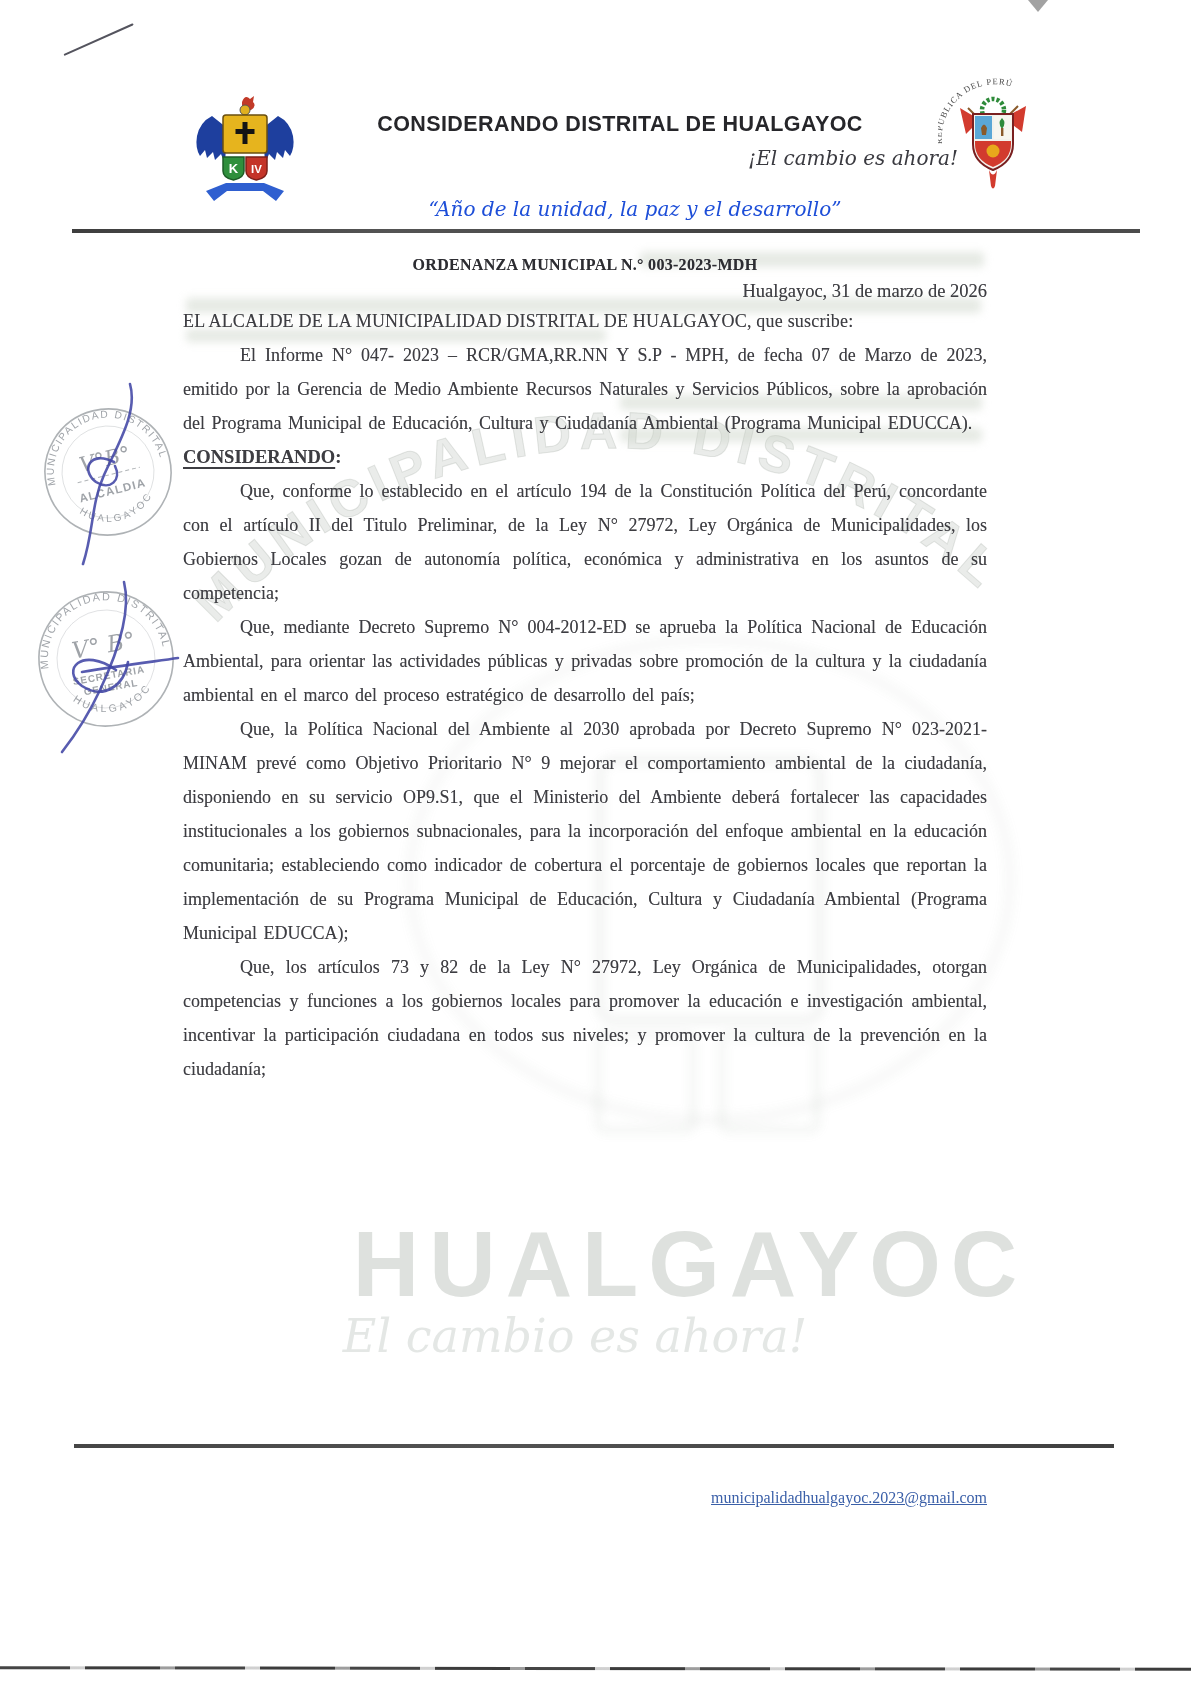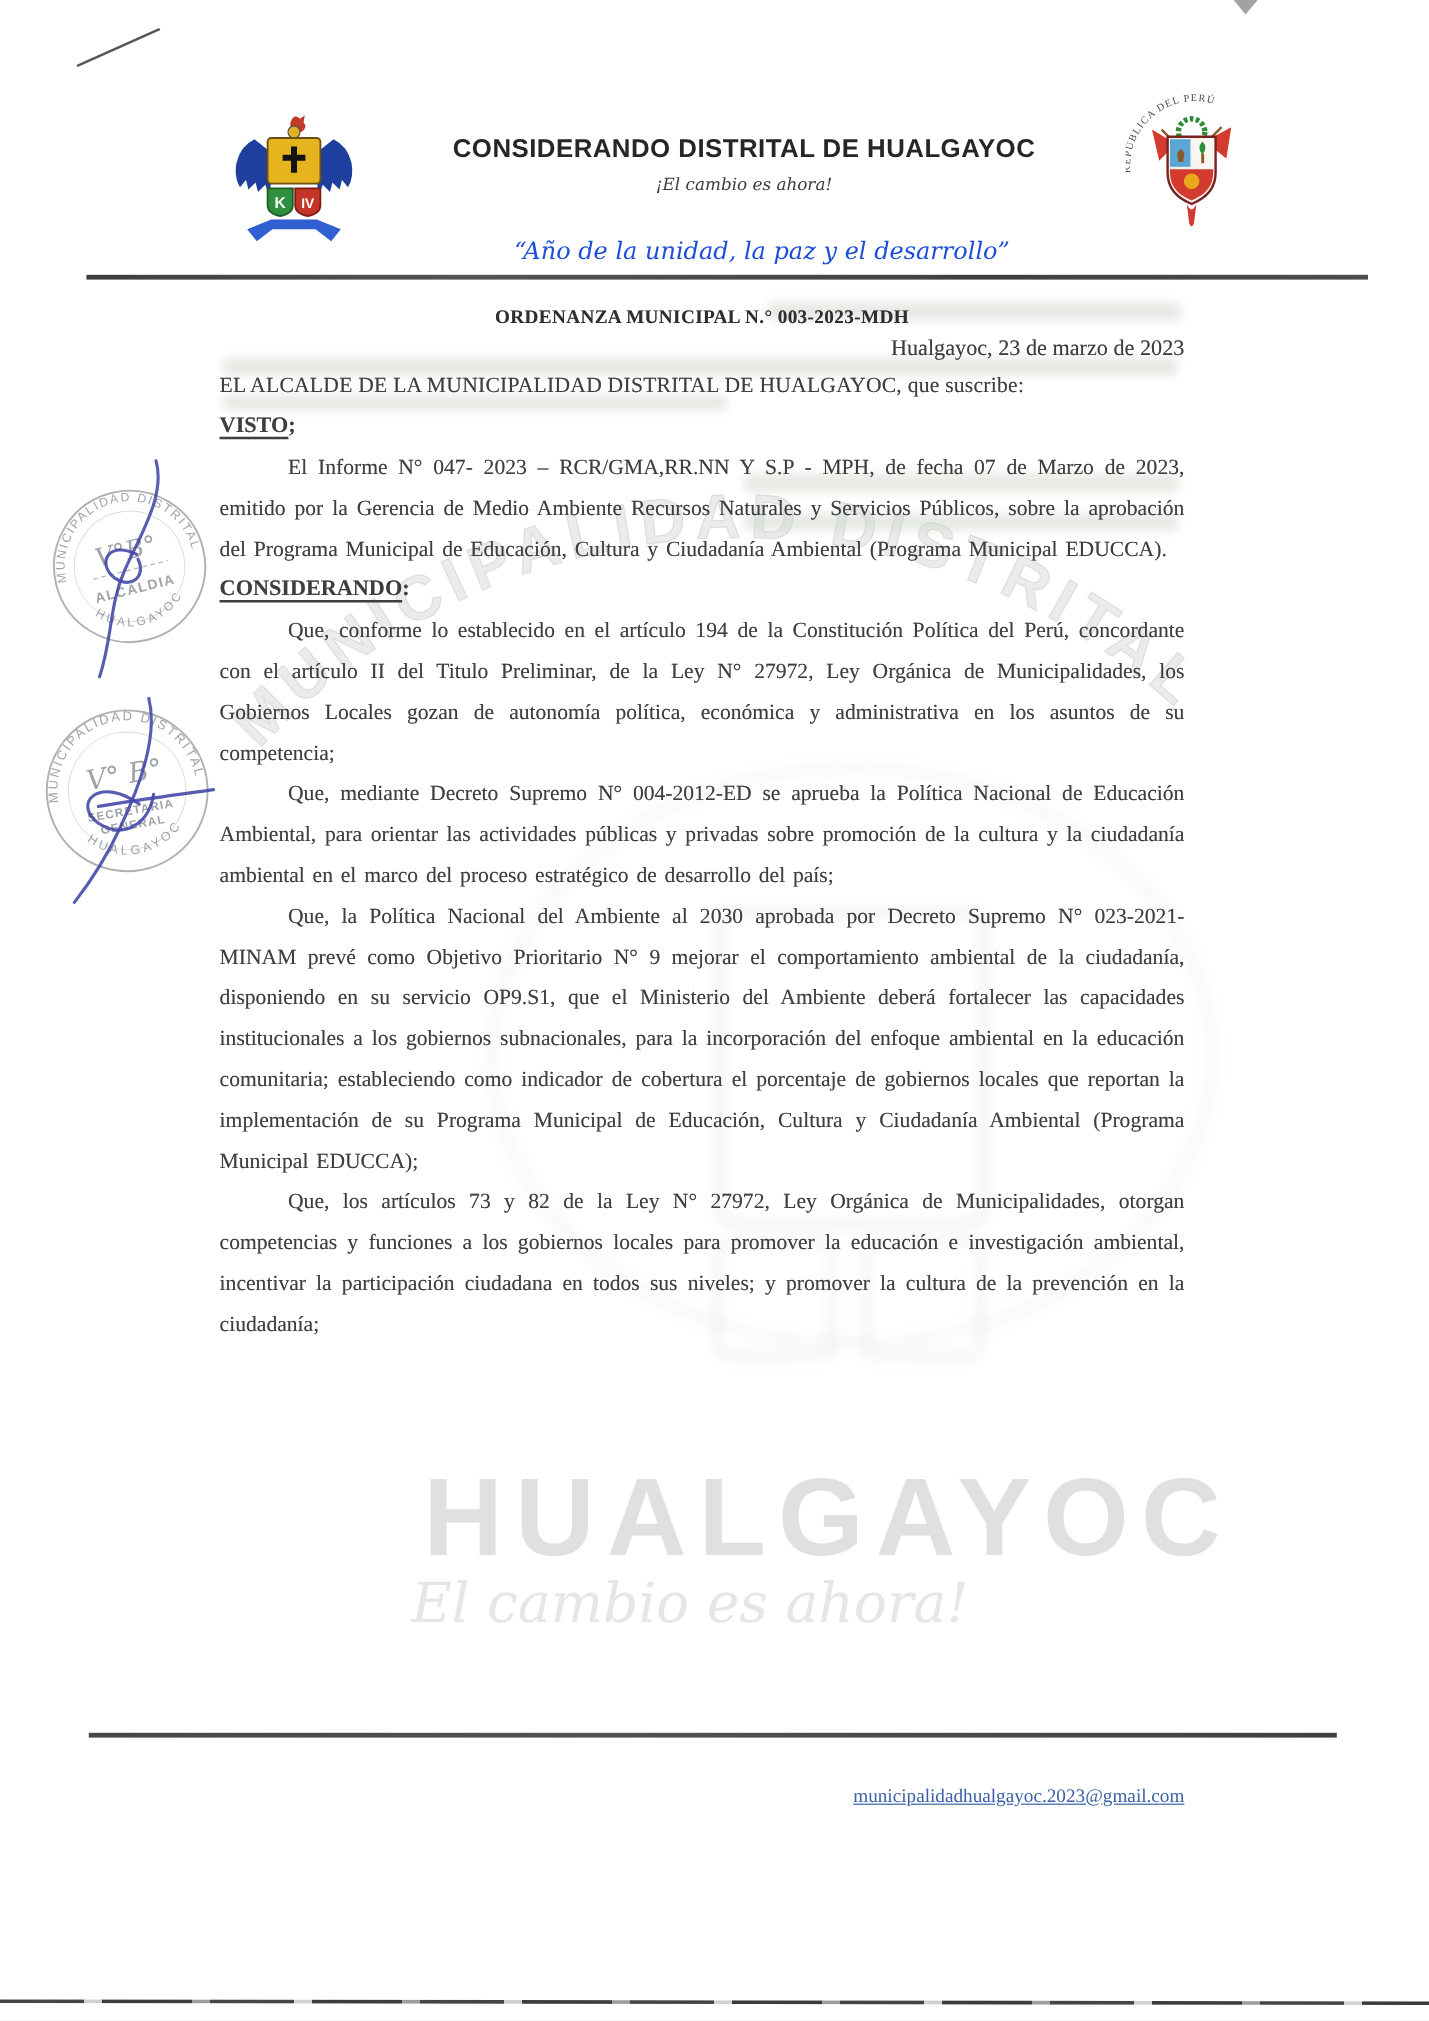--- a/index.html
+++ b/index.html
@@ -35,22 +35,22 @@
   .wm-big { font-family:"Liberation Sans", sans-serif; font-weight:bold; font-size:92px;
     letter-spacing:10px; fill:rgba(163,171,164,.36); }
   .wm-script { font-family:"DejaVu Serif", serif; font-style:italic; font-size:46px;
     fill:rgba(158,168,160,.28); }
 
   
   .logo-municipal { position:absolute; left:190px; top:88px; }
   .header-title { position:absolute; left:300px; top:112px; width:640px; text-align:center;
     font-family:"Liberation Sans", sans-serif; font-weight:bold; font-size:21.5px;
     letter-spacing:.4px; color:#26262a; }
-  .header-tagline { position:absolute; left:300px; top:146px; width:640px; text-align:center;
-    font-family:"DejaVu Serif", serif; font-style:italic; font-size:14px; color:#3a3a40; }
+  .header-tagline { position:absolute; left:318px; top:146px; width:640px; text-align:right;
+    font-family:"DejaVu Serif", serif; font-style:italic; font-size:20px; color:#3a3a40; }
   .coat-peru { position:absolute; left:938px; top:78px; }
   .motto { position:absolute; left:235px; top:197px; width:800px; text-align:center;
     font-family:"DejaVu Serif", serif; font-style:italic; font-size:20px; color:#1d4ed8; }
   .rule-top { position:absolute; left:72px; top:229px; width:1068px; height:4px;
     background:linear-gradient(90deg,#3e3e3e,#545454 30%,#3f3f3f 70%,#4c4c4c); }
 
   
   .doc-col { position:absolute; left:183px; top:252px; width:804px;
     font-size:18px; line-height:34px; color:#3d3d42;
     text-shadow:0 0 .5px rgba(61,61,66,.45); }
@@ -158,24 +158,23 @@
       <path d="M 37 63 L 73 63 L 73 66 Q 73 82 55 89 Q 37 82 37 66 Z" fill="#d23b2e"></path>
       <circle cx="55" cy="73" r="6.5" fill="#e8a91c"></circle>
       <path d="M 51 92 q 4 9 8 0 l -2 16 q -2 5 -4 0 Z" fill="#d23b2e"></path>
     </svg>
 
     <div class="motto">“Año de la unidad, la paz y el desarrollo”</div>
     <div class="rule-top"></div>
 
     <div class="doc-col">
       <p class="doc-title">ORDENANZA MUNICIPAL N.° 003-2023-MDH</p>
-      <p class="dateline">Hualgayoc, 23 de marzo de 2023</p>
+      <p class="dateline">Hualgayoc, 31 de marzo de 2026</p>
       <p class="salutation">EL ALCALDE DE LA MUNICIPALIDAD DISTRITAL DE HUALGAYOC, que suscribe:</p>
 
-      <p class="sec-heading"><span class="uline">VISTO</span><span>;</span></p>
       <p class="body-par">El Informe N° 047- 2023 – RCR/GMA,RR.NN Y S.P - MPH, de fecha 07 de Marzo de 2023, emitido por la Gerencia de Medio Ambiente Recursos Naturales y Servicios Públicos, sobre la aprobación del Programa Municipal de Educación, Cultura y Ciudadanía Ambiental (Programa Municipal EDUCCA).</p>
 
       <p class="sec-heading"><span class="uline">CONSIDERANDO</span><span>:</span></p>
       <p class="body-par">Que, conforme lo establecido en el artículo 194 de la Constitución Política del Perú, concordante con el artículo II del Titulo Preliminar, de la Ley N° 27972, Ley Orgánica de Municipalidades, los Gobiernos Locales gozan de autonomía política, económica y administrativa en los asuntos de su competencia;</p>
       <p class="body-par">Que, mediante Decreto Supremo N° 004-2012-ED se aprueba la Política Nacional de Educación Ambiental, para orientar las actividades públicas y privadas sobre promoción de la cultura y la ciudadanía ambiental en el marco del proceso estratégico de desarrollo del país;</p>
       <p class="body-par">Que, la Política Nacional del Ambiente al 2030 aprobada por Decreto Supremo N° 023-2021-MINAM prevé como Objetivo Prioritario N° 9 mejorar el comportamiento ambiental de la ciudadanía, disponiendo en su servicio OP9.S1, que el Ministerio del Ambiente deberá fortalecer las capacidades institucionales a los gobiernos subnacionales, para la incorporación del enfoque ambiental en la educación comunitaria; estableciendo como indicador de cobertura el porcentaje de gobiernos locales que reportan la implementación de su Programa Municipal de Educación, Cultura y Ciudadanía Ambiental (Programa Municipal EDUCCA);</p>
       <p class="body-par">Que, los artículos 73 y 82 de la Ley N° 27972, Ley Orgánica de Municipalidades, otorgan competencias y funciones a los gobiernos locales para promover la educación e investigación ambiental, incentivar la participación ciudadana en todos sus niveles; y promover la cultura de la prevención en la ciudadanía;</p>
     </div>
 
     <div class="rule-bottom"></div>

